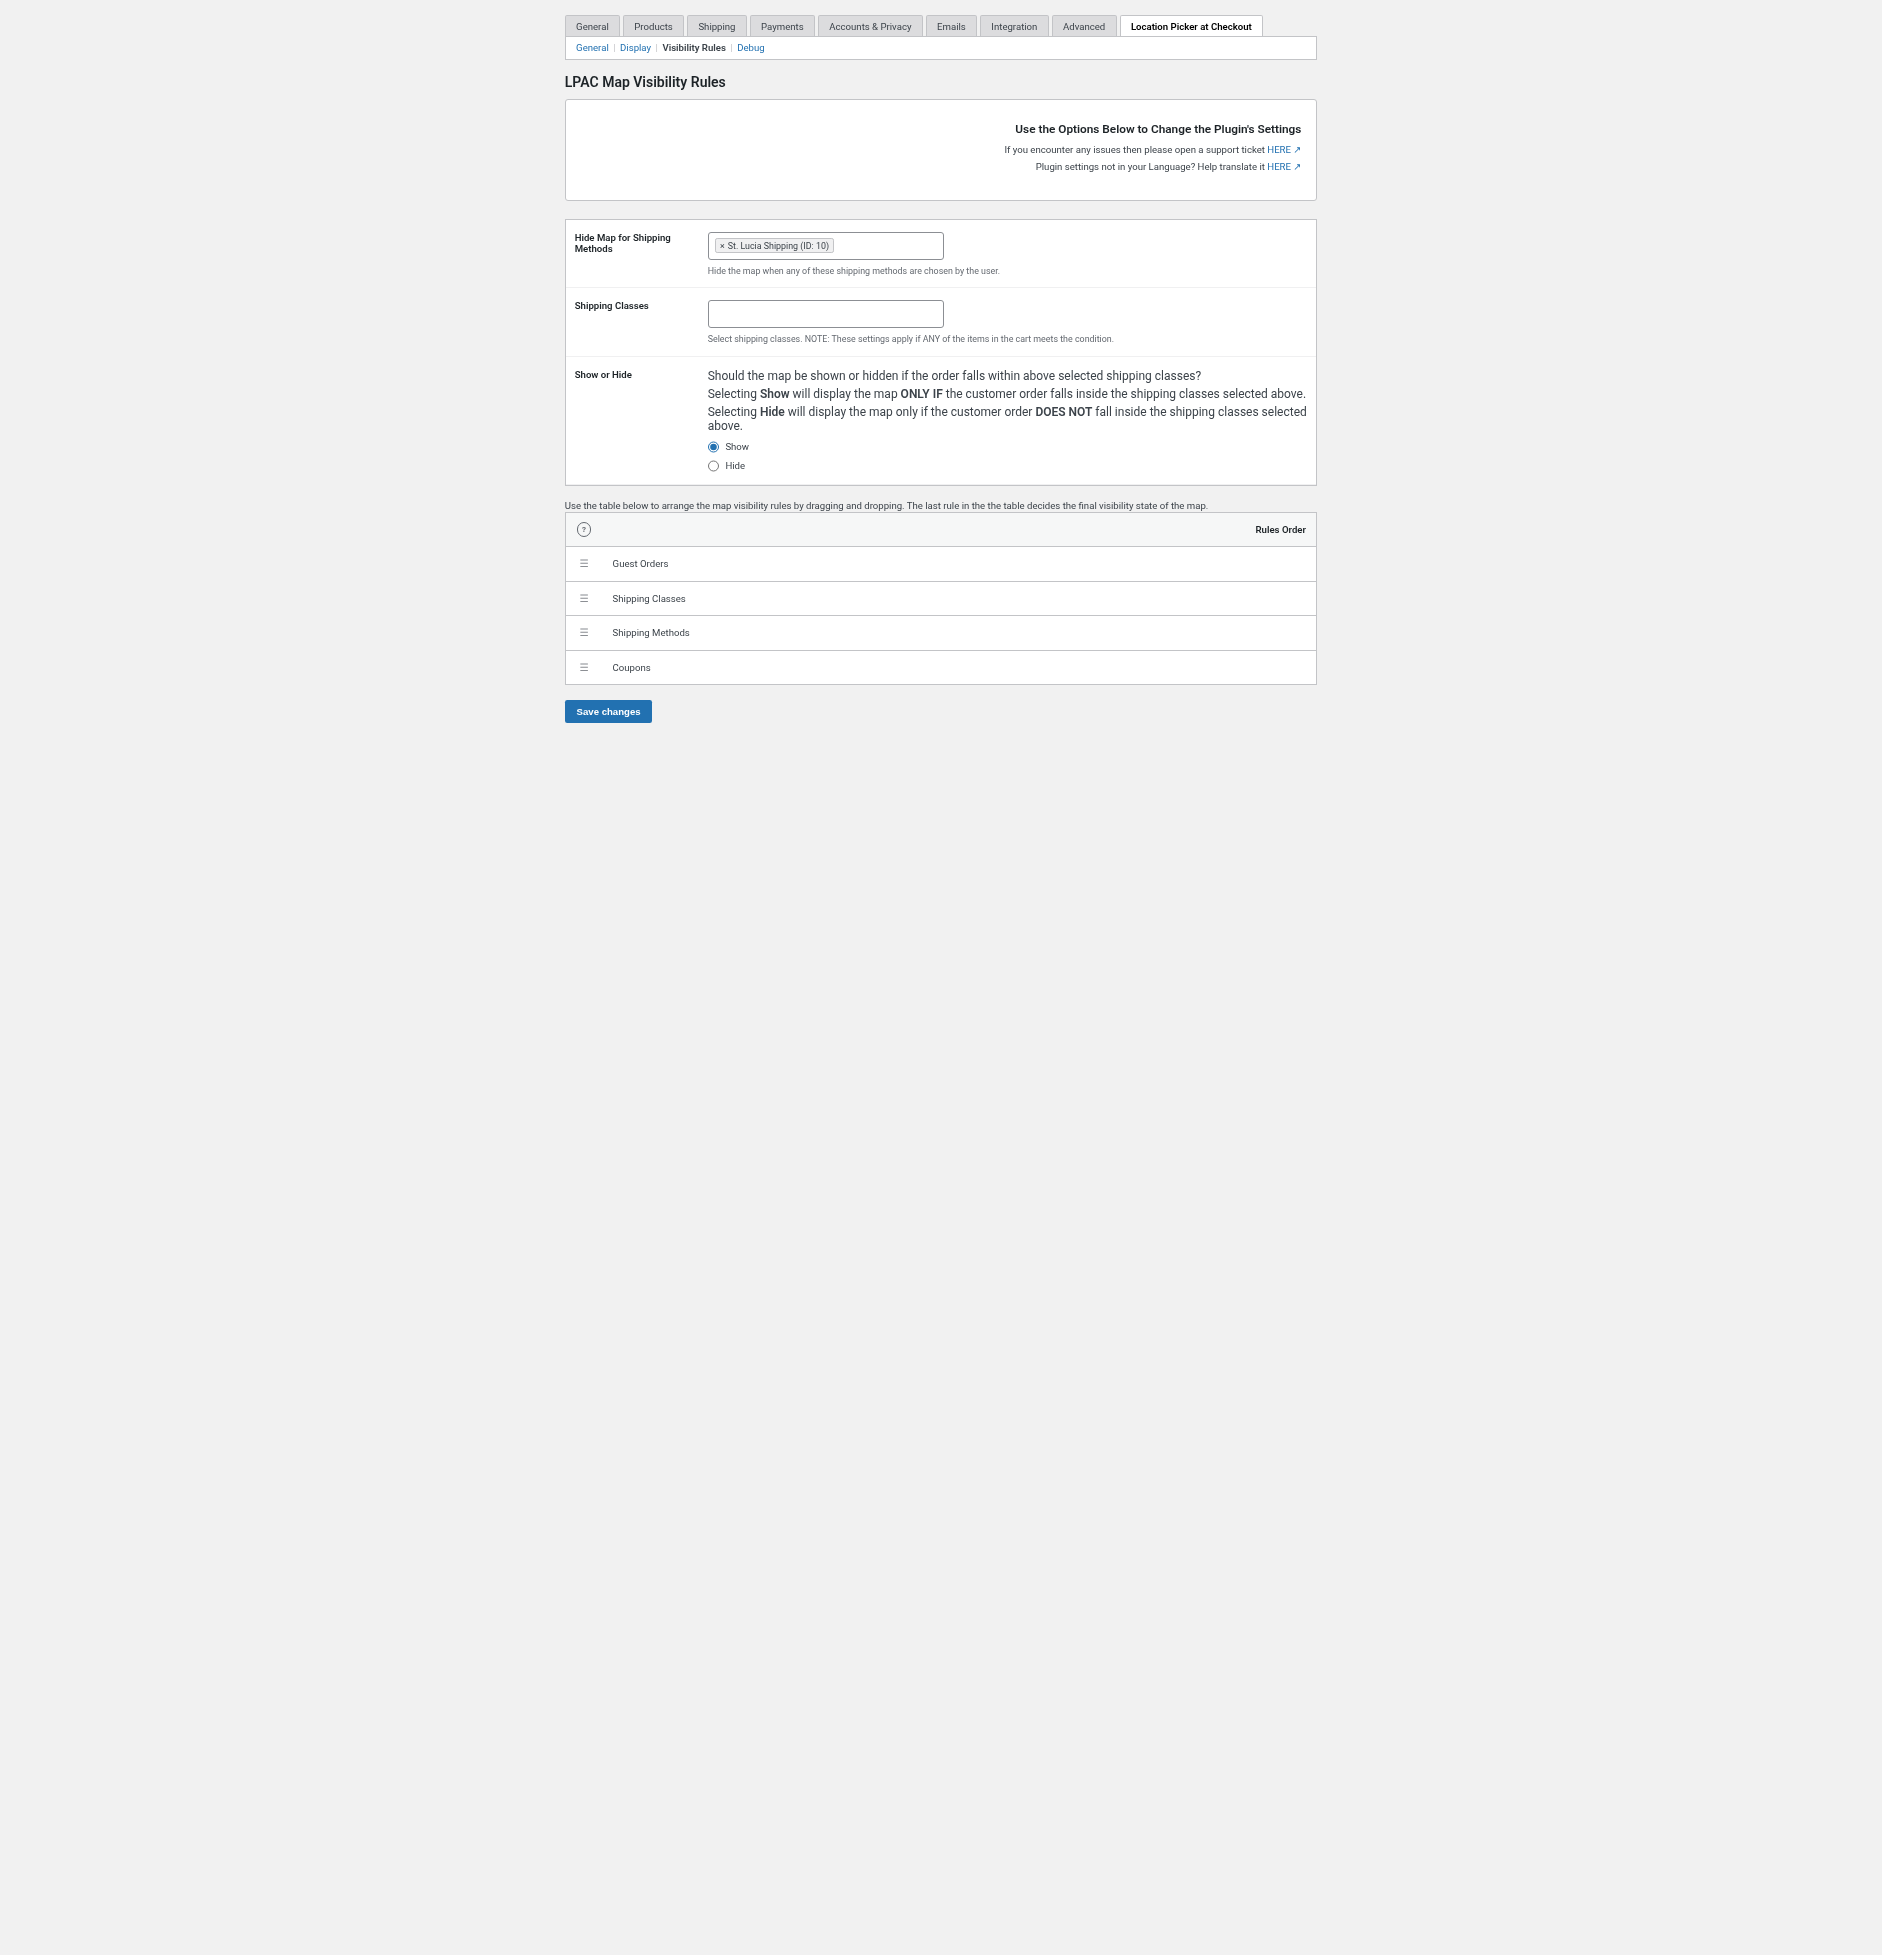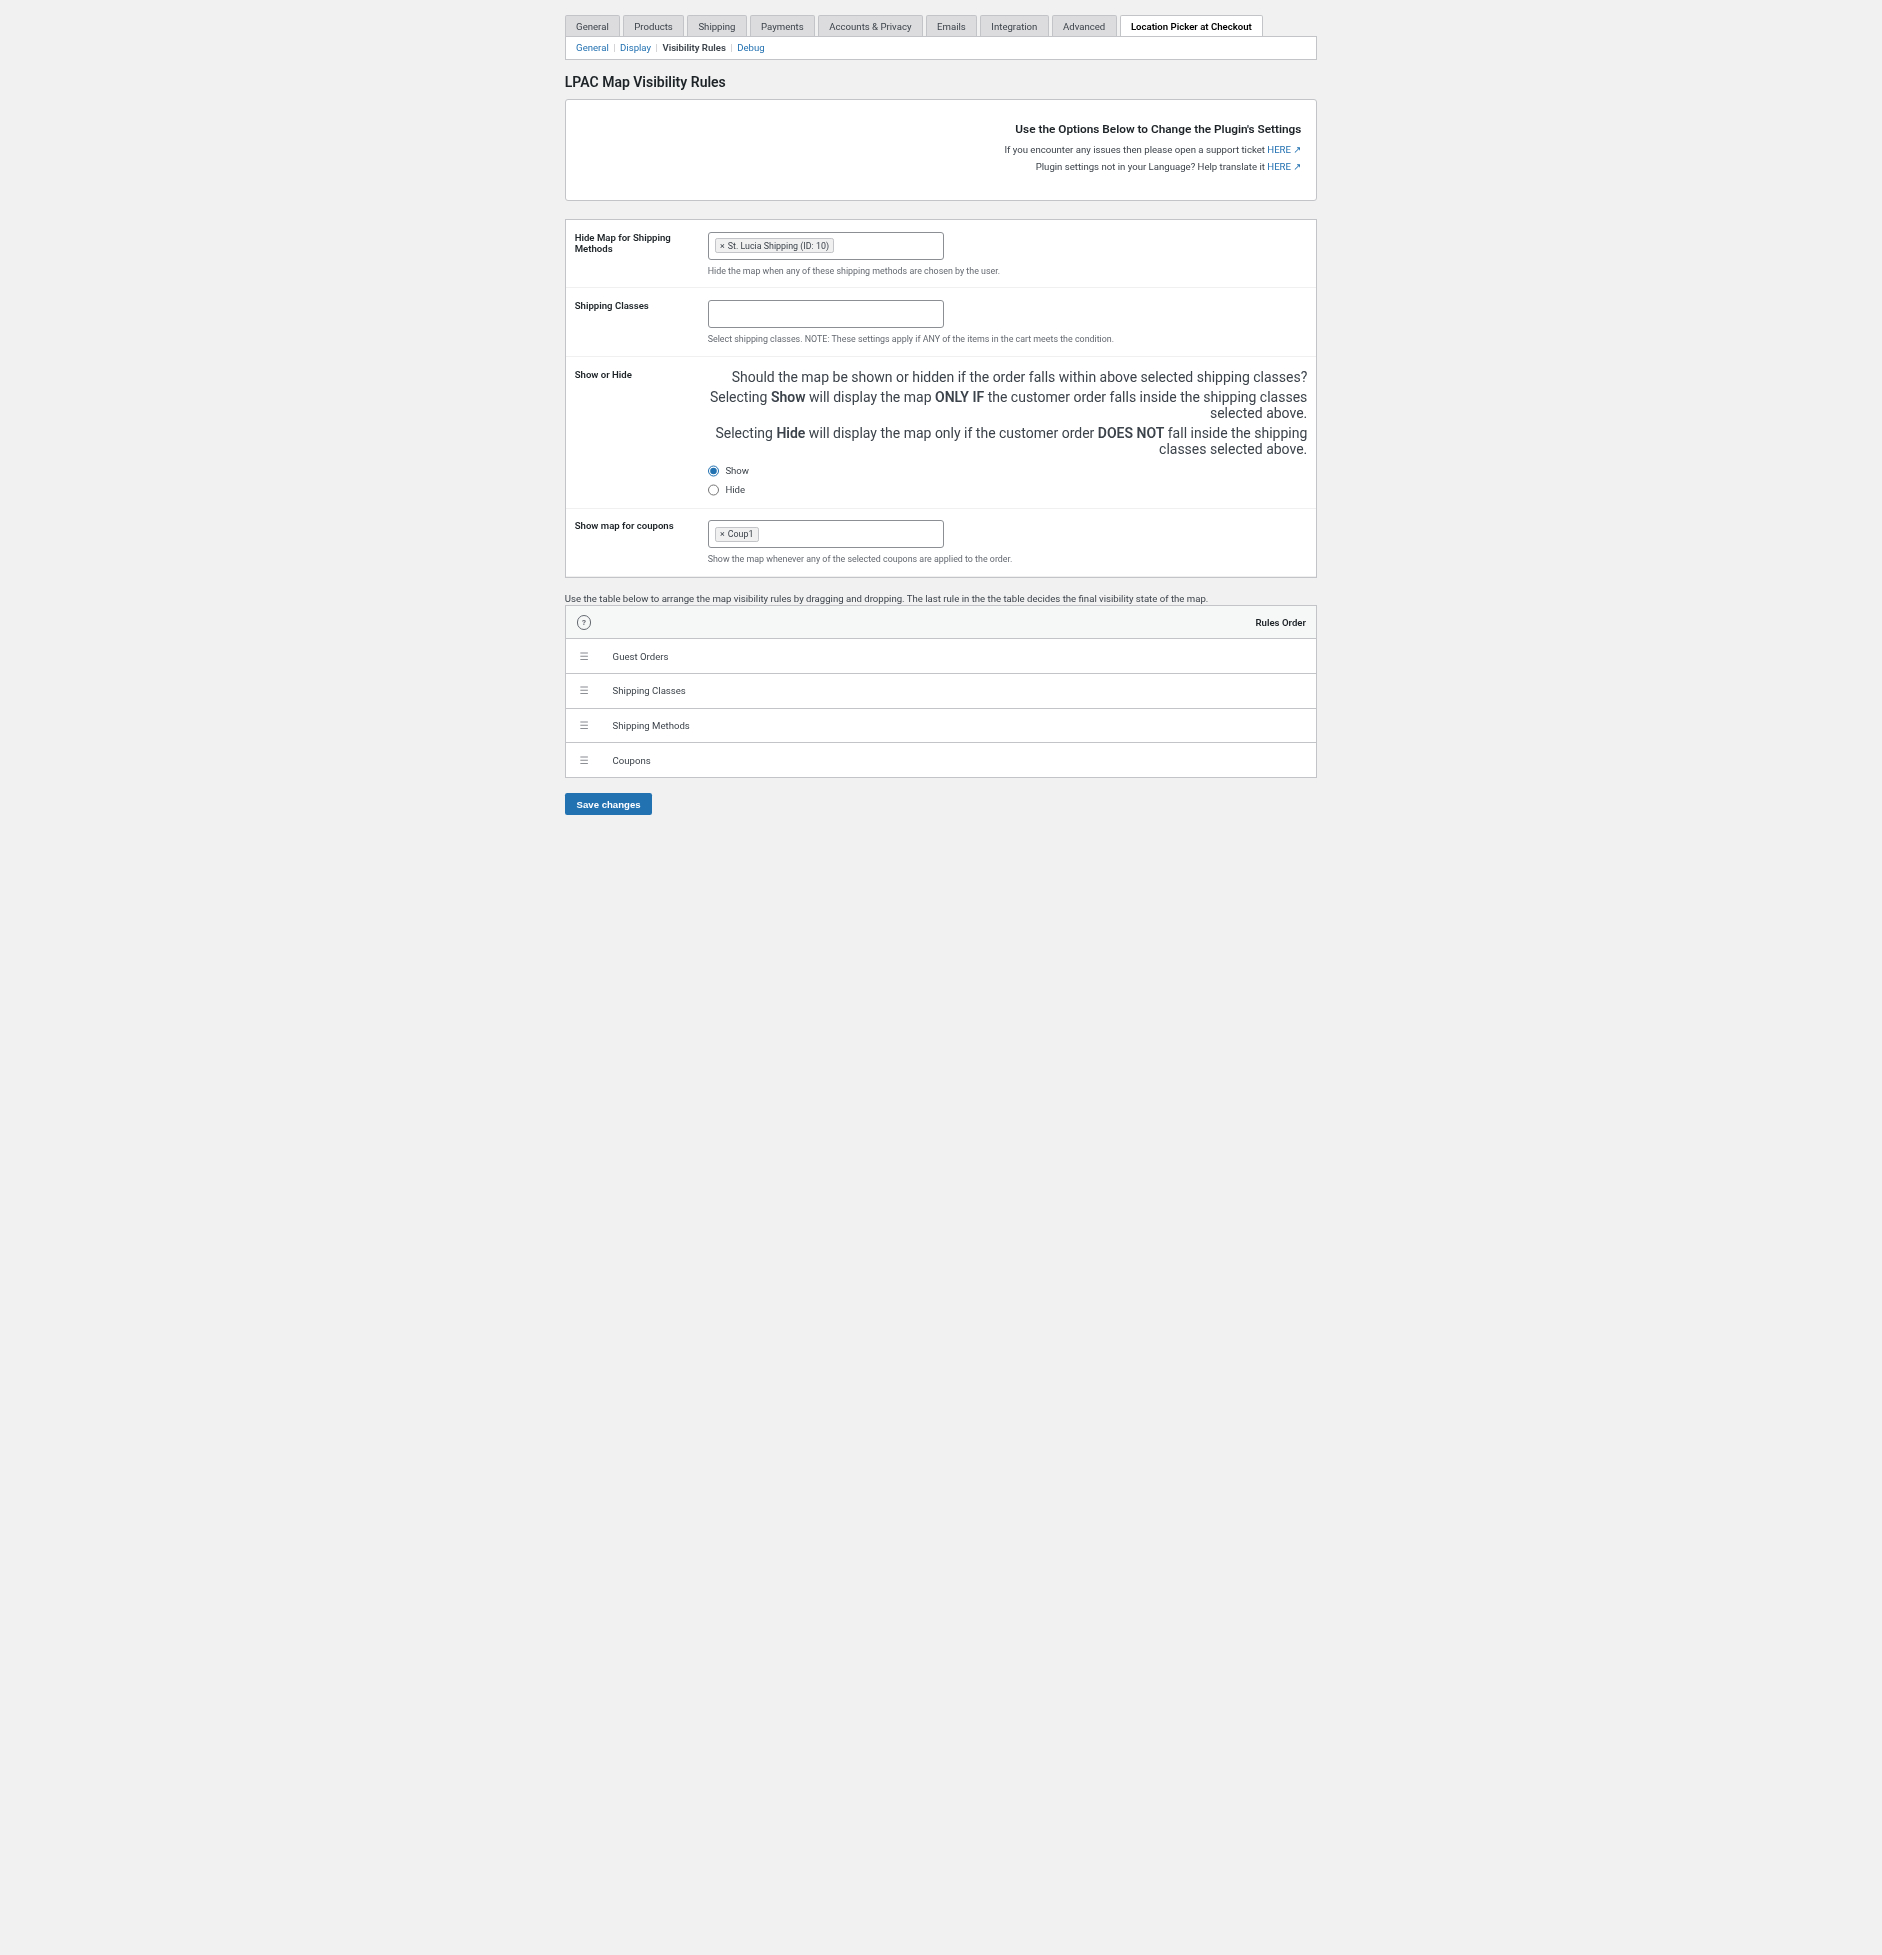--- a/index.html
+++ b/index.html
@@ -178,23 +178,22 @@
     }
     input[type="radio"] {
       width: 11.8px;
       height: 11.8px;
       cursor: pointer;
       accent-color: #2271b1;
     }
     
     .desc-text {
       color: #3c434a;
-      font-size: 14px;
+      font-size: 12px;
       margin-bottom: 4.4px;
-      text-align: right;
     }
     .bold { font-weight: 600; }
     
     .rules-section {
       margin-top: 14.8px;
     }
     .rules-desc {
       font-size: 9.6px;
       color: #3c434a;
       margin-bottom: 1px;
@@ -349,32 +348,20 @@
               <span>Show</span>
             </label>
             <label class="radio-label">
               <input type="radio" name="show_hide" value="hide" style="">
               <span>Hide</span>
             </label>
           </div>
         </td>
       </tr>
 
-      <tr>
-        <th>Show map for coupons</th>
-        <td>
-          <div class="tag-input-box">
-            <span class="tag">
-              <span>×</span>
-              <span>Coup1</span>
-            </span>
-          </div>
-          <p class="field-description">Show the map whenever any of the selected coupons are applied to the order.</p>
-        </td>
-      </tr>
     </tbody>
       </table>
   </div>
 
   
   <div class="rules-section">
     <p class="rules-desc">Use the table below to arrange the map visibility rules by dragging and dropping. The last rule in the the table decides the final visibility state of the map.</p>
 
     <table class="rules-table">
       <thead>

